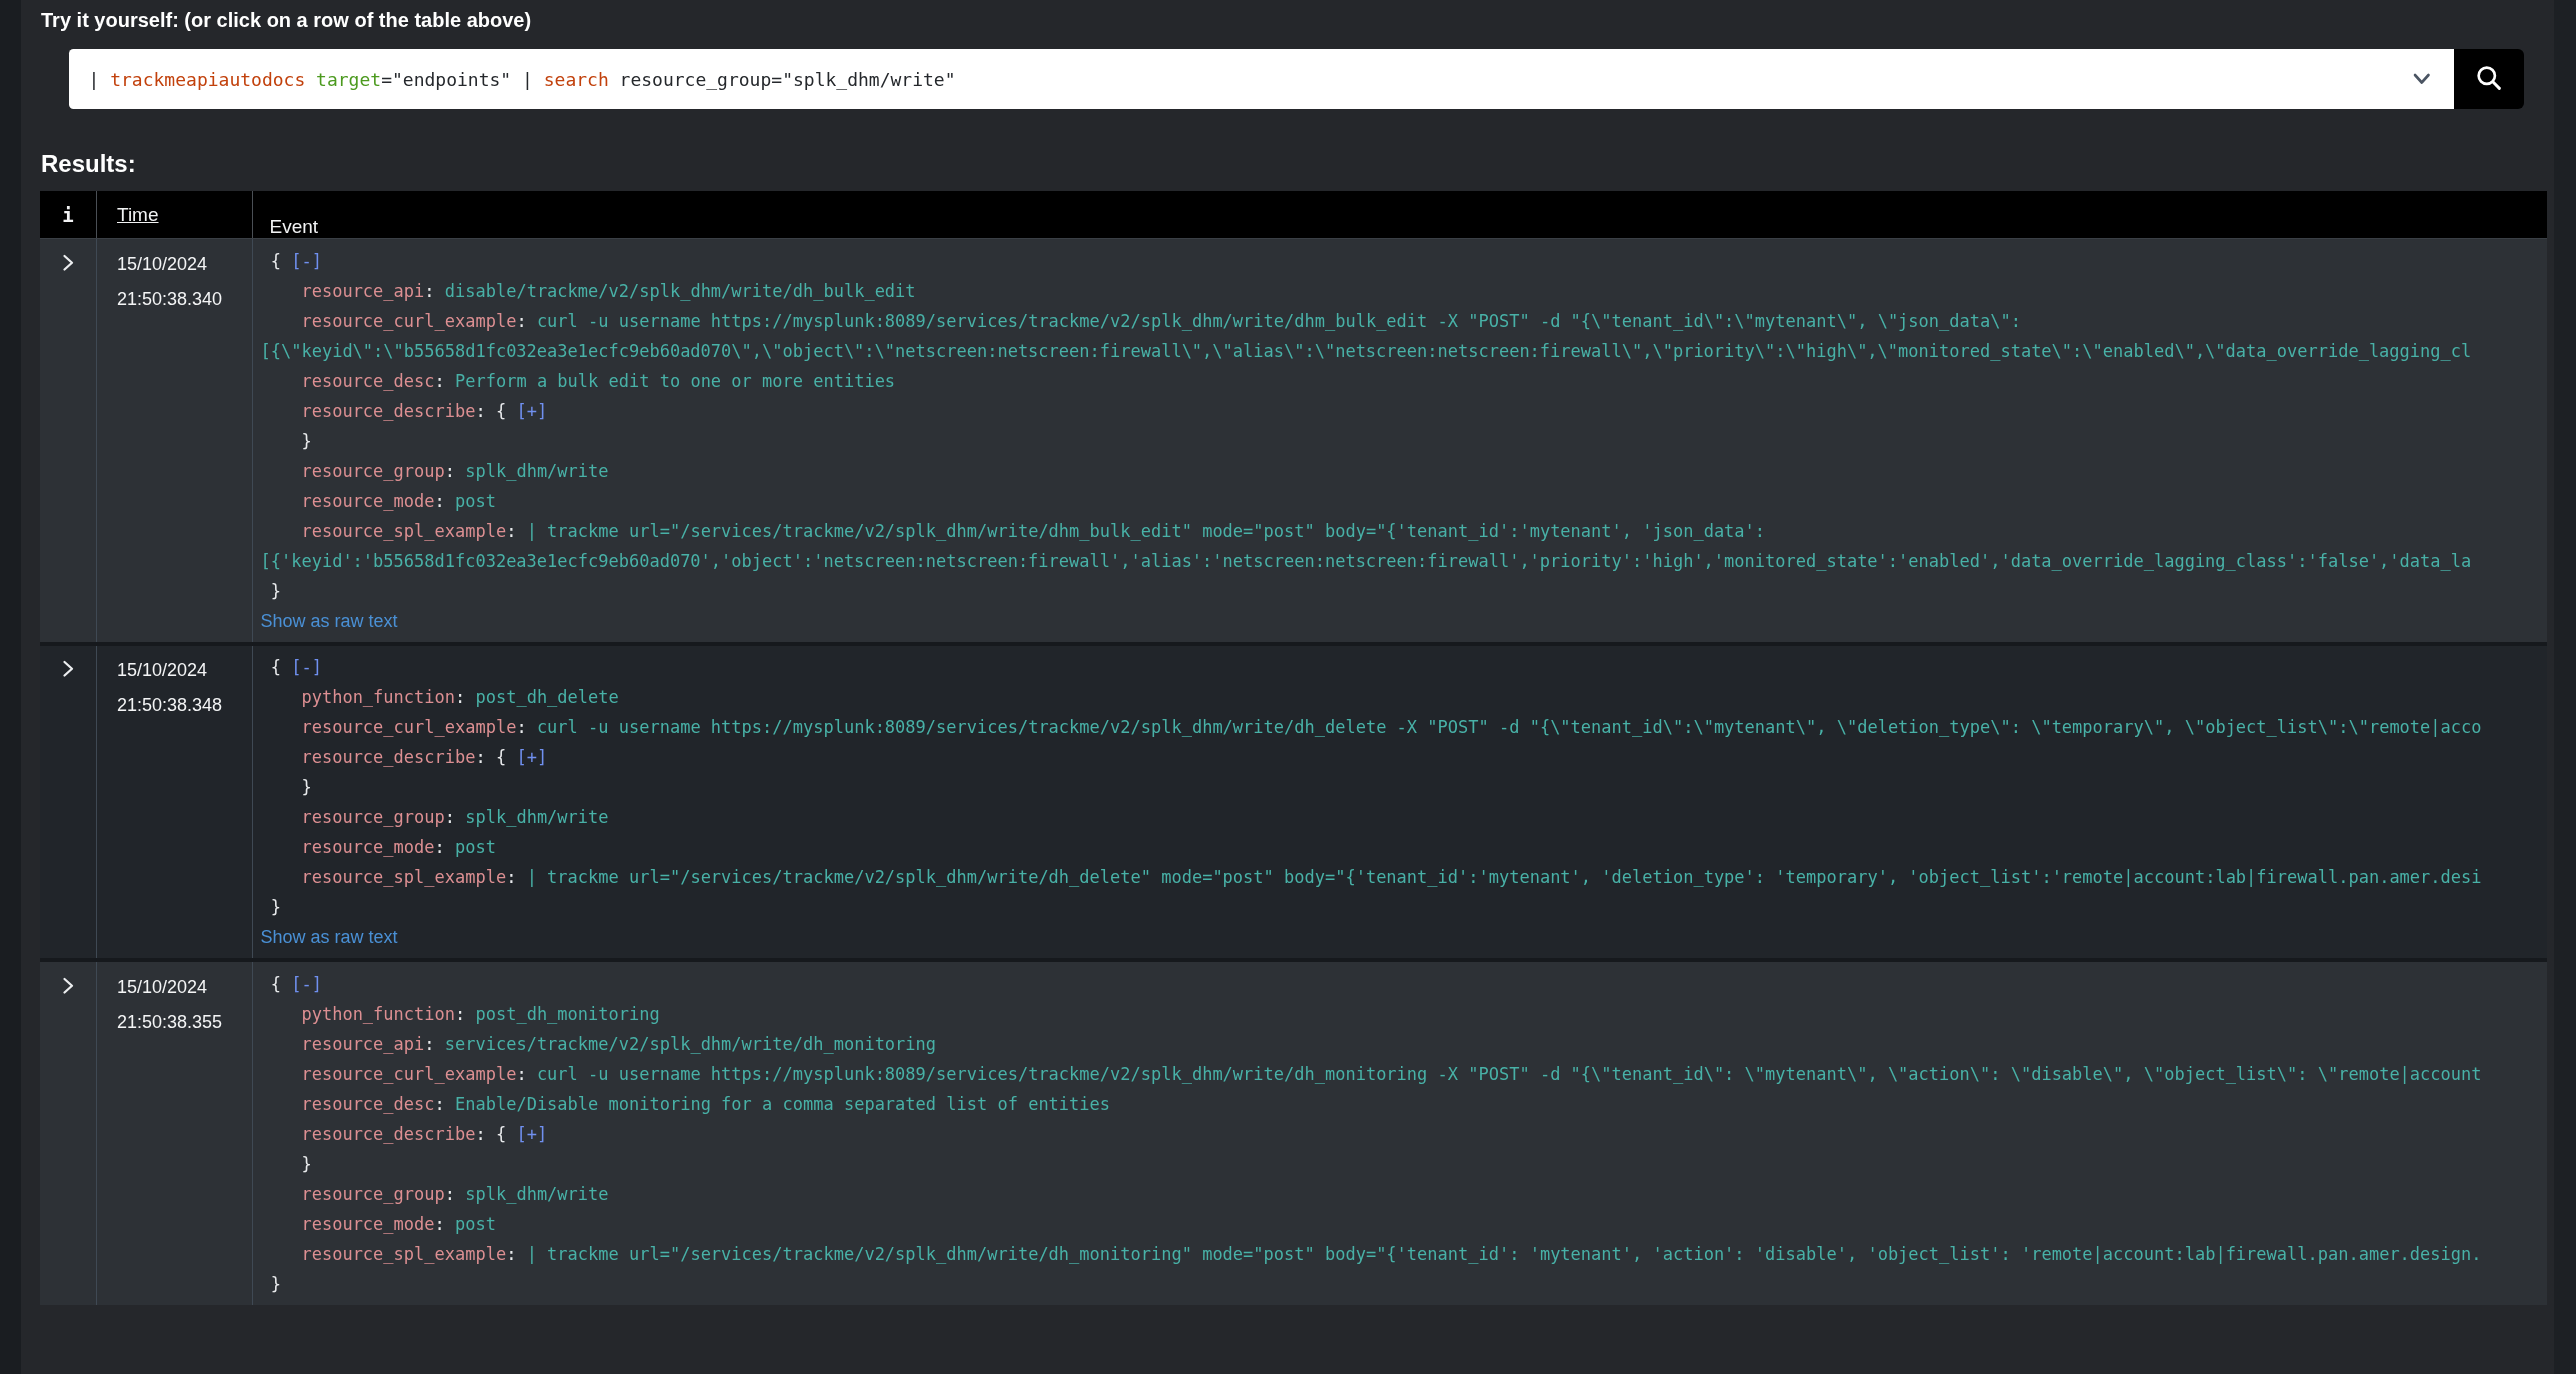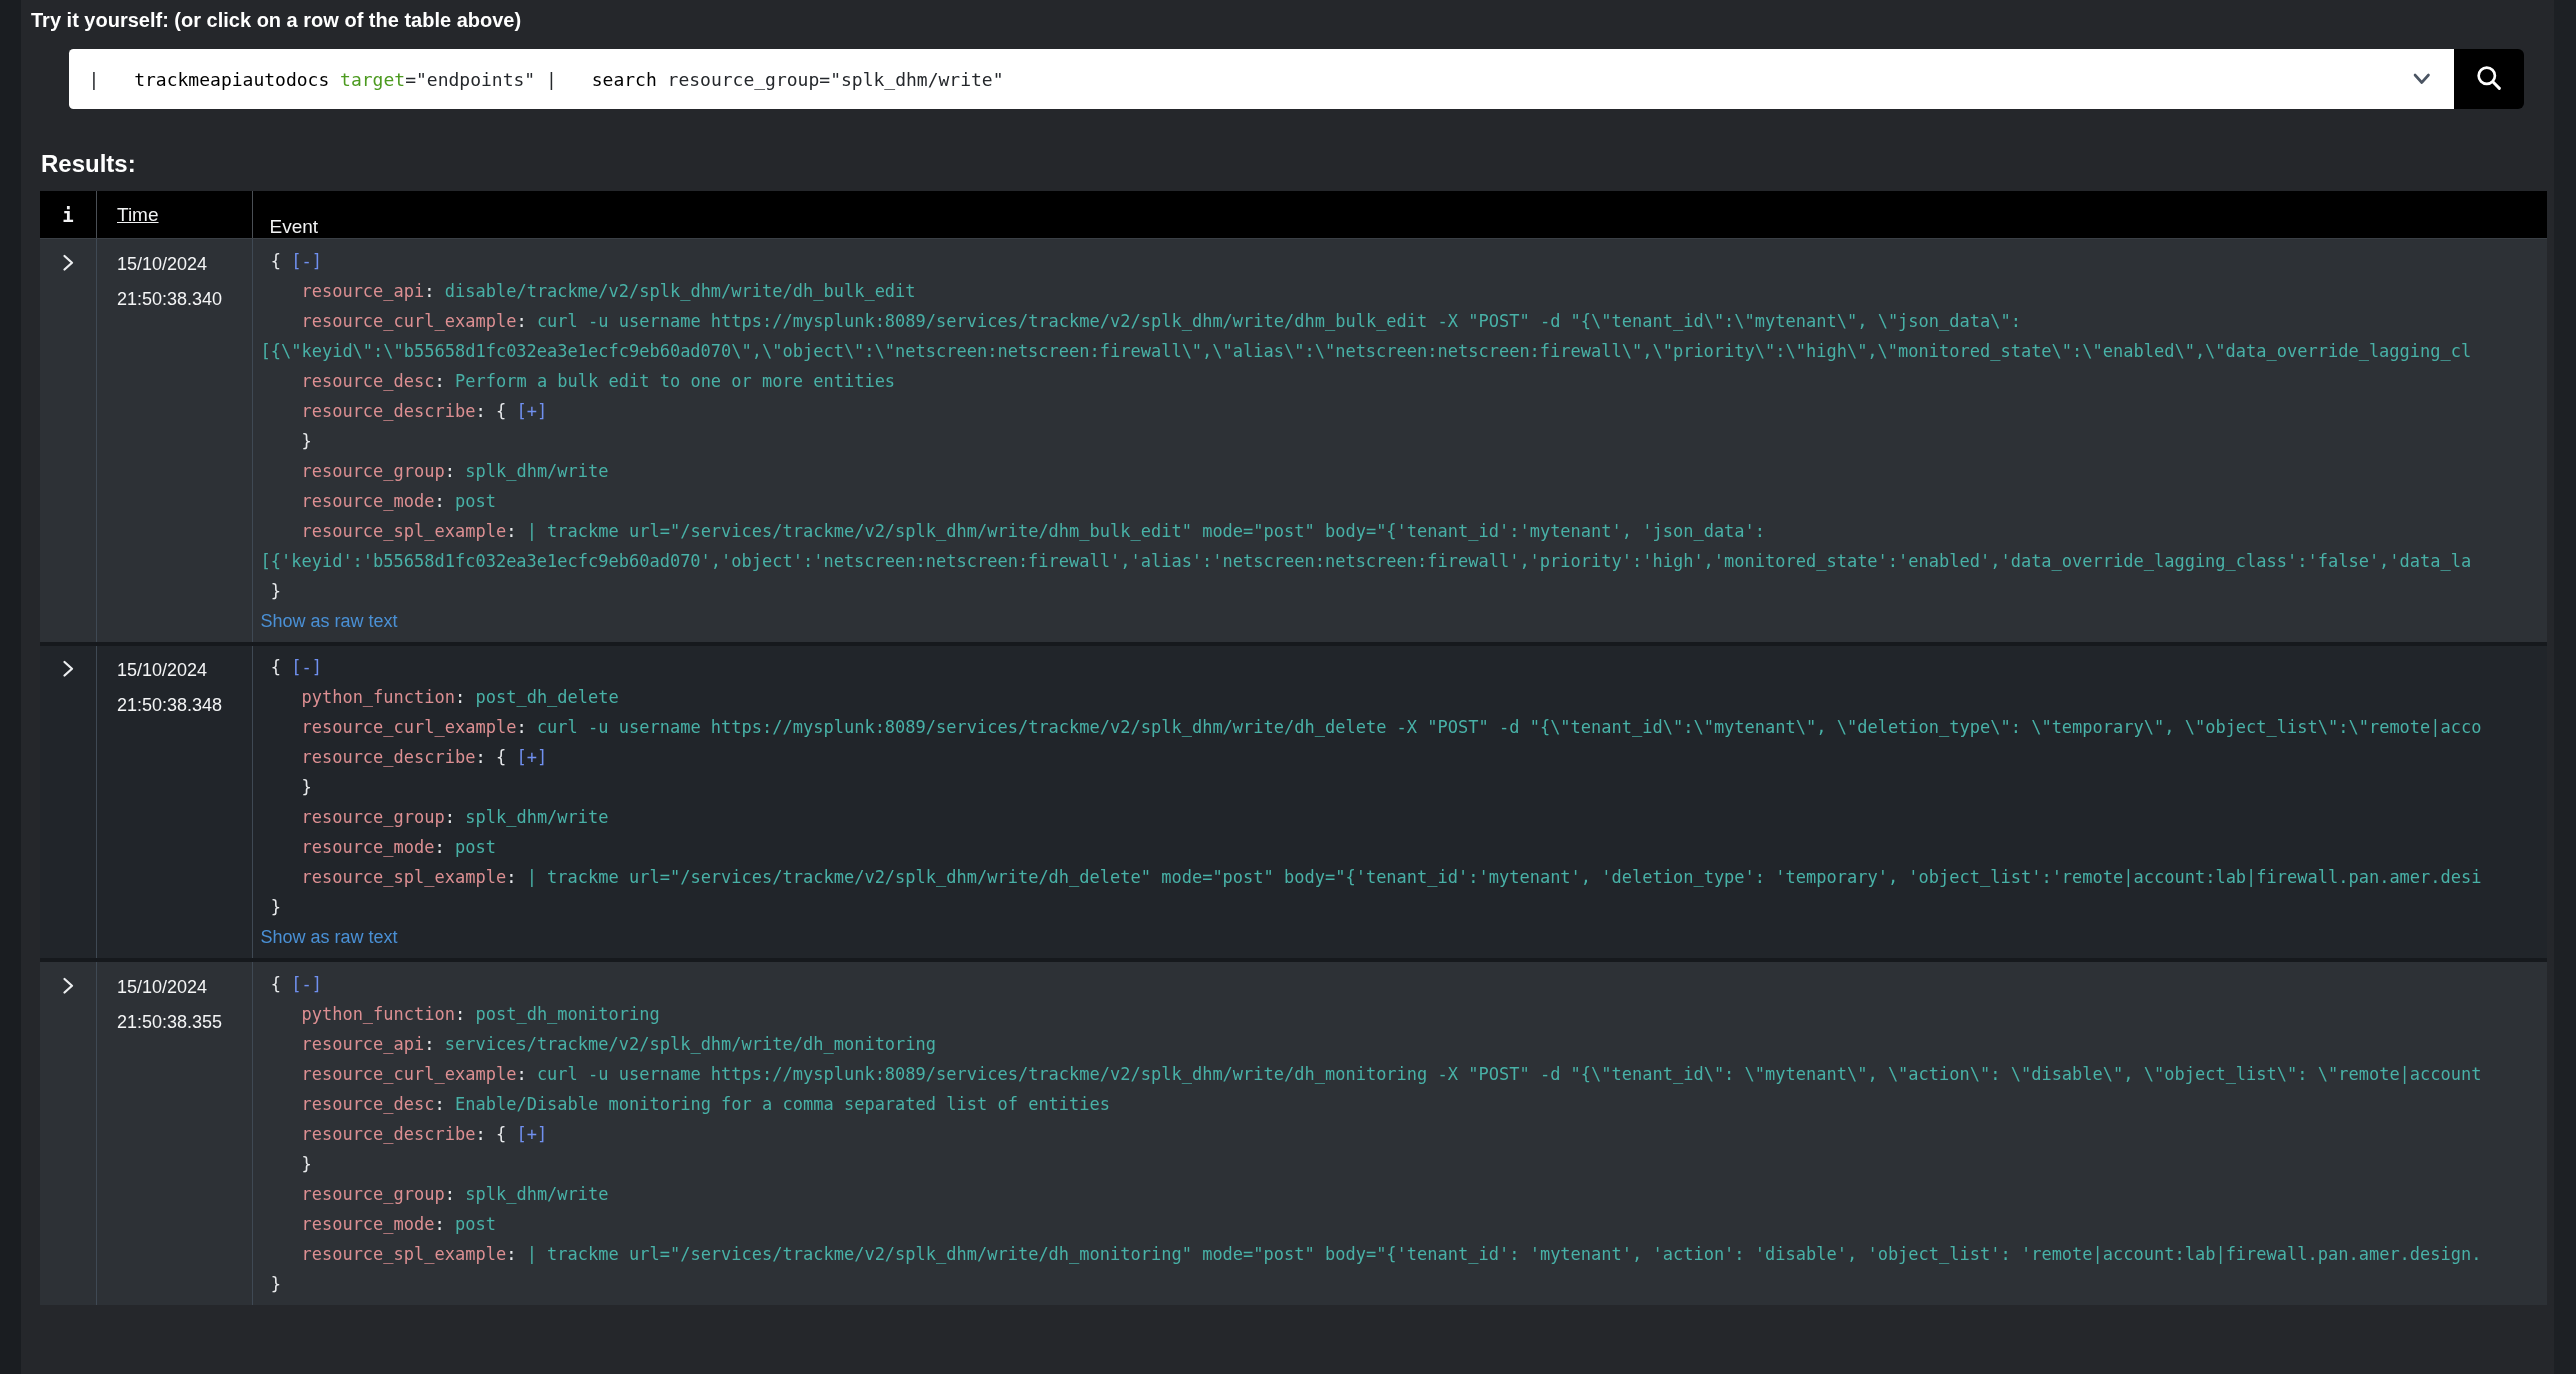--- a/index.html
+++ b/index.html
@@ -1,29 +1,29 @@
 <!DOCTYPE html>
 <html style="font-size:12px"><head>
 <meta charset="utf-8">
 <style>
   html,body{margin:0;padding:0;background:#25272b;}
   .viewport{position:relative;width:2576px;height:1375px;overflow:hidden;
     font-family:"Liberation Sans",sans-serif;background:#25272b;}
   .left-strip{position:absolute;left:0;top:0;width:21px;height:1375px;background:#1a1d21;}
   .scroll-strip{position:absolute;left:2554px;top:0;width:22.5px;height:1375px;background:#1d2024;}
 
-  .page-title{position:absolute;left:31px;top:9px;font-size:20px;font-weight:bold;color:#ffffff;}
+  .page-title{position:absolute;left:41px;top:9px;font-size:20px;font-weight:bold;color:#ffffff;}
 
   .search-row{position:absolute;left:69px;top:49px;width:2455px;height:60px;display:flex;}
   .search-input{position:relative;flex:1;background:#ffffff;border-radius:4.5px 0 0 4.5px;
     display:flex;align-items:center;overflow:hidden;}
   .query{font-family:"DejaVu Sans Mono",monospace;font-size:18px;color:#25282c;
     padding-left:19.5px;white-space:pre;}
   .q-plain{color:#25282c;}
-  .q-cmd{color:#000000;margin-left:24px;}
+  .q-cmd{color:#c2410c;}
   .q-arg{color:#4c9a1f;}
   .input-chevron{position:absolute;right:19.5px;top:22.5px;}
   .search-btn{width:70px;height:60px;background:#000000;border:none;border-radius:0 6px 6px 0;
     display:flex;align-items:center;justify-content:center;cursor:pointer;padding:0;}
 
   .results-label{position:absolute;left:41px;top:150px;font-size:24px;font-weight:bold;color:#ffffff;}
 
   .events-table{position:absolute;left:40px;top:191px;width:2507px;}
   .thead{display:grid;grid-template-columns:57px 156px 1fr;background:#000000;height:47px;}
   .th{display:flex;align-items:center;font-size:19px;color:#f2f3f4;}

